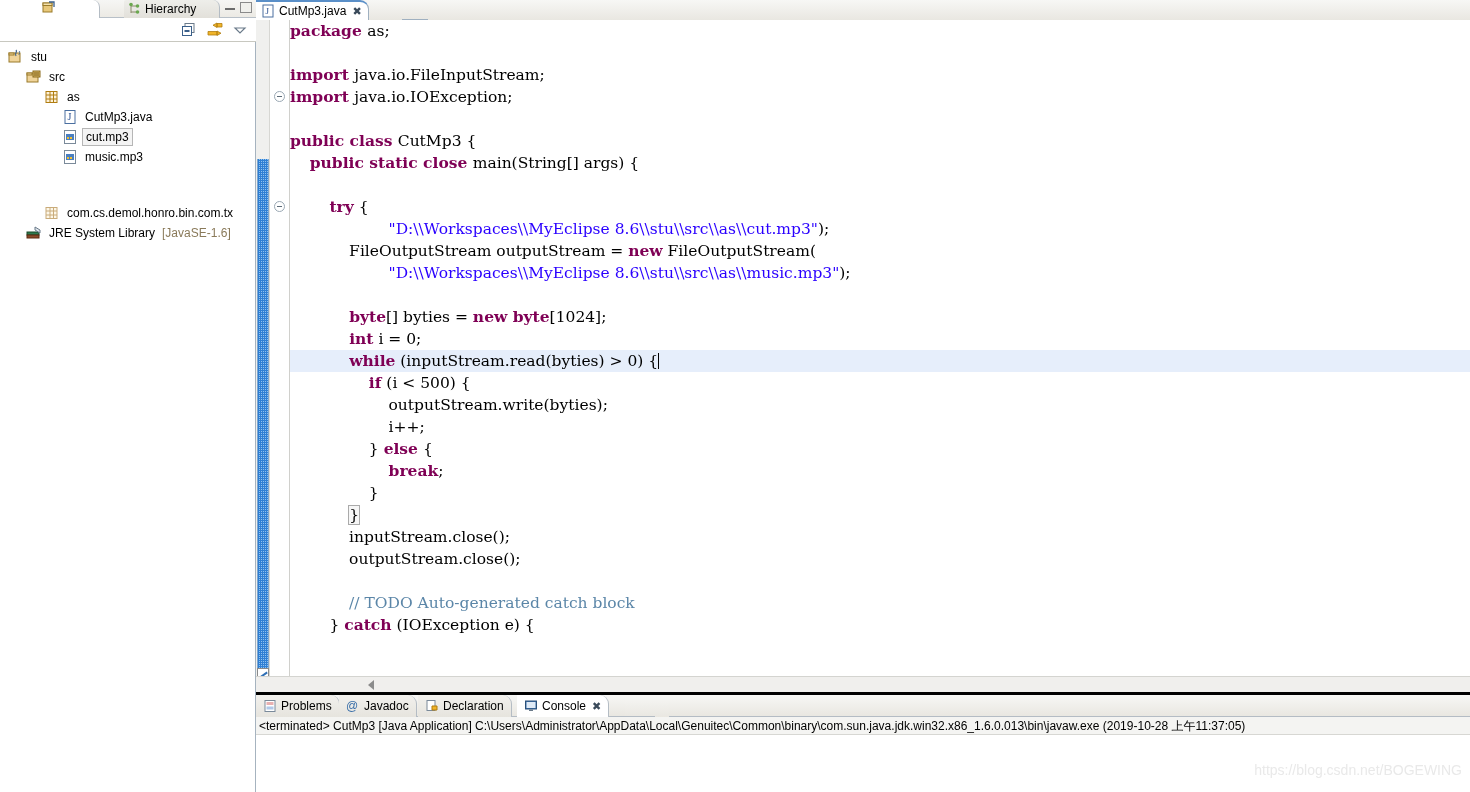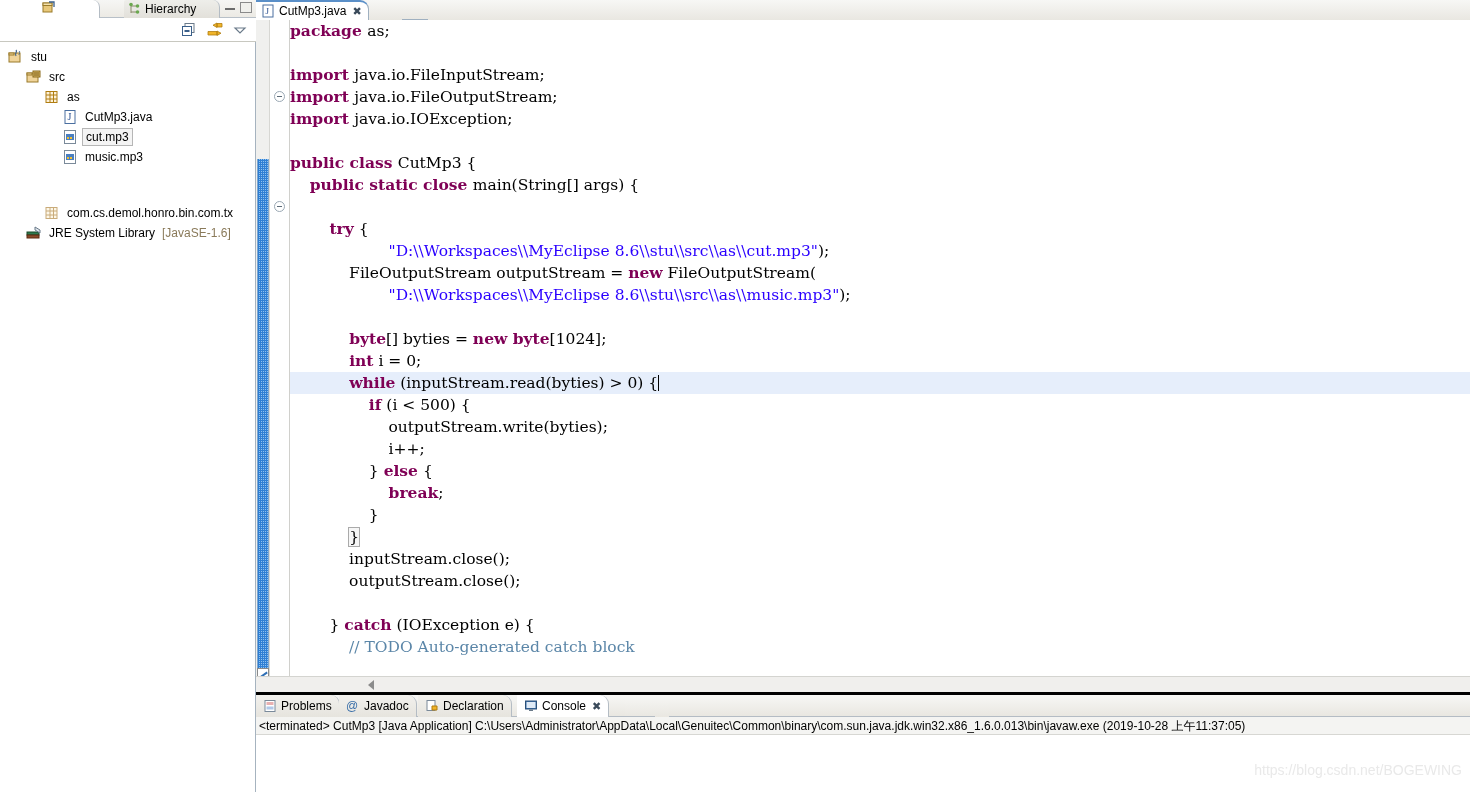--- a/index.html
+++ b/index.html
@@ -335,21 +335,20 @@
         <div class="fold" style="top:181px;"></div>
       </div>
 
       <div id="gutter-sep"></div>
 
       <div id="code">
         <div id="code-lines">
             <div class="cl"><span class="kw">package </span><span>as;</span></div>
             <div class="cl"></div>
             <div class="cl"><span class="kw">import </span><span>java.io.FileInputStream;</span></div>
-            <div class="cl"><span class="kw">import </span><span>java.io.FileOutputStream;</span></div>
             <div class="cl"><span class="kw">import </span><span>java.io.IOException;</span></div>
             <div class="cl"></div>
             <div class="cl"><span class="kw">public class </span><span>CutMp3 {</span></div>
             <div class="cl"><span>    </span><span class="kw">public static close </span><span>main(String[] args) {</span></div>
             <div class="cl"></div>
             <div class="cl"><span>        </span><span class="kw">try</span><span> {</span></div>
             <div class="cl"><span>                    </span><span class="str">"D:\\Workspaces\\MyEclipse 8.6\\stu\\src\\as\\cut.mp3"</span><span>);</span></div>
             <div class="cl"><span>            FileOutputStream outputStream = </span><span class="kw">new</span><span> FileOutputStream(</span></div>
             <div class="cl"><span>                    </span><span class="str">"D:\\Workspaces\\MyEclipse 8.6\\stu\\src\\as\\music.mp3"</span><span>);</span></div>
             <div class="cl"></div>
@@ -359,22 +358,22 @@
             <div class="cl"><span>                </span><span class="kw">if</span><span> (i &lt; 500) {</span></div>
             <div class="cl"><span>                    outputStream.write(byties);</span></div>
             <div class="cl"><span>                    i++;</span></div>
             <div class="cl"><span>                } </span><span class="kw">else</span><span> {</span></div>
             <div class="cl"><span>                    </span><span class="kw">break</span><span>;</span></div>
             <div class="cl"><span>                }</span></div>
             <div class="cl"><span>            </span><span class="brace-box">}</span></div>
             <div class="cl"><span>            inputStream.close();</span></div>
             <div class="cl"><span>            outputStream.close();</span></div>
             <div class="cl"></div>
+            <div class="cl"><span class="cmt">            // TODO Auto-generated catch block</span></div>
             <div class="cl"><span>        } </span><span class="kw">catch</span><span> (IOException e) {</span></div>
-            <div class="cl"><span class="cmt">            // TODO Auto-generated catch block</span></div>
           </div>
       </div>
 
       <div id="h-scroll">
         <span class="arrow-l"></span>
       </div>
     </div>
   </div>
 
   <div id="bottom-panel">

